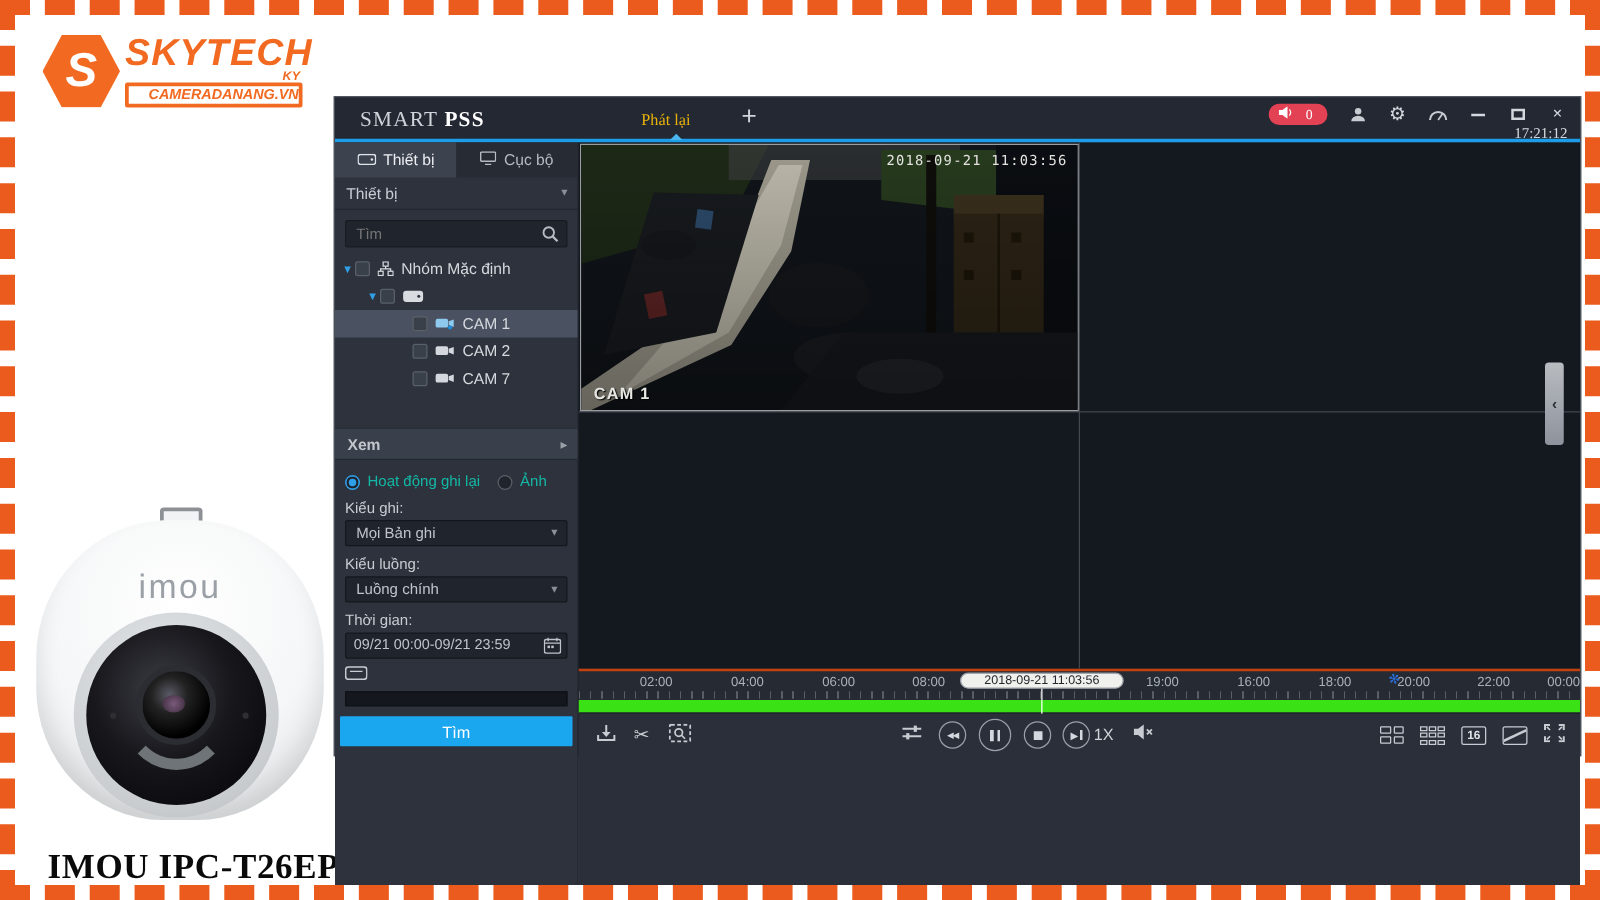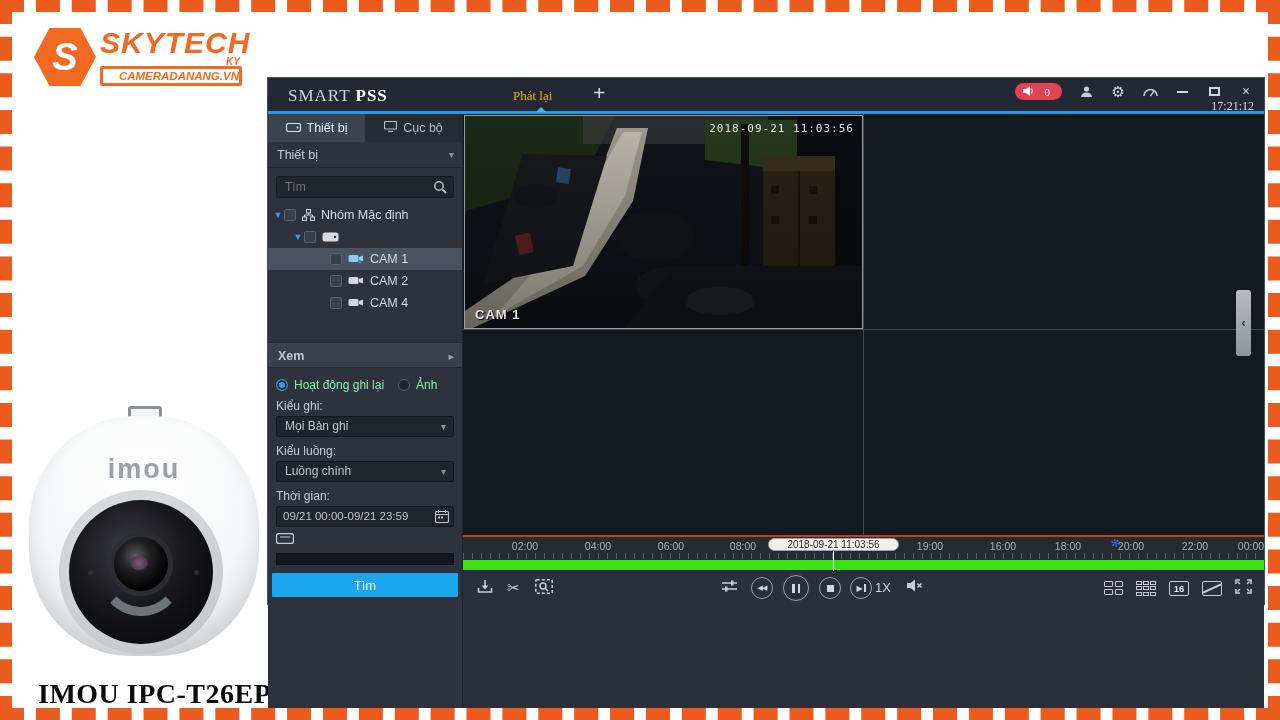--- a/index.html
+++ b/index.html
@@ -20,21 +20,21 @@
                font-size:11.5px; font-weight:bold; font-style:italic; text-align:right; padding:1px 0; border-radius:2px; }
 
   
   .cam-photo { position:absolute; left:14px; top:392px; width:236px; height:258px; }
   .cam-clip { position:absolute; left:102px; top:2px; width:34px; height:16px; border:3px solid #8d9195;
               border-radius:3px; background:#f2f3f4; }
   .cam-body { position:absolute; left:3px; top:12px; width:230px; height:240px;
               border-radius:46% 46% 44% 44%; background:radial-gradient(circle at 50% 30%, #ffffff 0%, #f5f6f7 55%, #dadddf 100%);
               box-shadow:inset 0 -14px 20px rgba(0,0,0,.10); }
   .cam-logo { position:absolute; left:0; right:0; top:50px; text-align:center; color:#9aa0a5;
-              font-size:27px; font-weight:bold; letter-spacing:2px; }
+              font-size:27px; font-weight:normal; letter-spacing:2px; }
   .cam-ring { position:absolute; left:33px; top:86px; width:164px; height:164px; border-radius:50%;
               background:radial-gradient(circle at 45% 35%, #e8eaec, #c9cdd0 70%, #b5b9bc); }
   .cam-face { position:absolute; left:43px; top:96px; width:144px; height:144px; border-radius:50%;
               background:radial-gradient(circle at 42% 36%, #3c3c44 0%, #17171c 45%, #050507 100%); }
   .cam-lens { position:absolute; left:83px; top:128px; width:64px; height:64px; border-radius:50%;
               background:radial-gradient(circle at 40% 35%, #5a5a66 0%, #222 30%, #000 70%);
               border:5px solid #2c2c33; }
   .cam-glint { position:absolute; left:104px; top:152px; width:18px; height:14px; border-radius:50%;
                background:radial-gradient(circle, #7a5a7a, #3a2a3a); }
   .cam-smile { position:absolute; left:71px; top:120px; width:88px; height:92px; border-radius:50%;
@@ -81,21 +81,21 @@
   .tree-row { position:relative; height:22px; display:flex; align-items:center; font-size:12.5px; color:#d6d9de; }
   .tri { color:#2f9fe8; font-size:9px; width:12px; text-align:center; flex:none; }
   .cb { width:12px; height:12px; background:#3a404a; border:1px solid #596068; border-radius:2px; flex:none; margin-right:6px; }
   .tree-row.cam { padding-left:62px; }
   .tree-row.cam.selected { background:#4a5262; }
   .camicon { margin-right:6px; flex:none; display:inline-flex; }
   .sb-xem { position:relative; margin-top:28px; height:26px; line-height:26px; background:#3a404b;
             border-top:1px solid #242931; border-bottom:1px solid #242931; padding-left:10px;
             font-weight:bold; color:#c2c6cc; font-size:12.5px; }
   .sb-xem .arr { position:absolute; right:8px; top:0; font-size:11px; color:#9aa0a8; font-weight:normal; }
-  .radio-row { display:flex; align-items:center; margin:10px 8px 4px 8px; font-size:12px; color:#86efac; gap:6px; }
+  .radio-row { display:flex; align-items:flex-end; margin:10px 8px 4px 8px; font-size:12px; color:#14b8a6; gap:6px; }
   .radio { width:12px; height:12px; border-radius:50%; background:#20242c; border:1px solid #596068; flex:none; }
   .radio.on { background:#2e9fe8; border-color:#2e9fe8; box-shadow:inset 0 0 0 2px #20242c; }
   .sb-label { margin:7px 8px 3px 8px; font-size:12px; color:#c8ccd2; }
   .sb-select { position:relative; margin:0 8px; height:21px; line-height:19px; background:#20242c;
                border:1px solid #14171d; border-radius:2px; padding-left:8px; font-size:12px; color:#c0c4ca; }
   .sb-select .chev { position:absolute; right:7px; top:0; color:#8a9098; font-size:10px; }
   .sb-time { position:relative; margin:0 8px; height:21px; line-height:19px; background:#20242c;
              border:1px solid #14171d; border-radius:2px; padding-left:6px; font-size:11.5px; color:#c0c4ca; }
   .sb-time .cal { position:absolute; right:4px; top:3px; }
   .sb-devrow { margin:6px 8px 0 8px; }
@@ -305,21 +305,21 @@
           <span>CAM 2</span>
         </div>
         <div class="tree-row cam">
           <span class="cb"></span>
           <span class="camicon">
             <svg width="16" height="10" viewBox="0 0 16 10">
                 <rect x="0.5" y="1" width="10" height="7" rx="1.5" fill="#d4d8de"></rect>
                 <polygon points="11,3 15,1.5 15,7.5 11,6" fill="#d4d8de"></polygon>
               </svg>
           </span>
-          <span>CAM 4</span>
+          <span>CAM 7</span>
         </div>
 
         <div class="sb-xem">
           <span>Xem</span>
           <span class="arr">▸</span>
         </div>
 
         <div class="radio-row">
           <span class="radio on"></span>
           <span>Hoạt động ghi lại</span>

